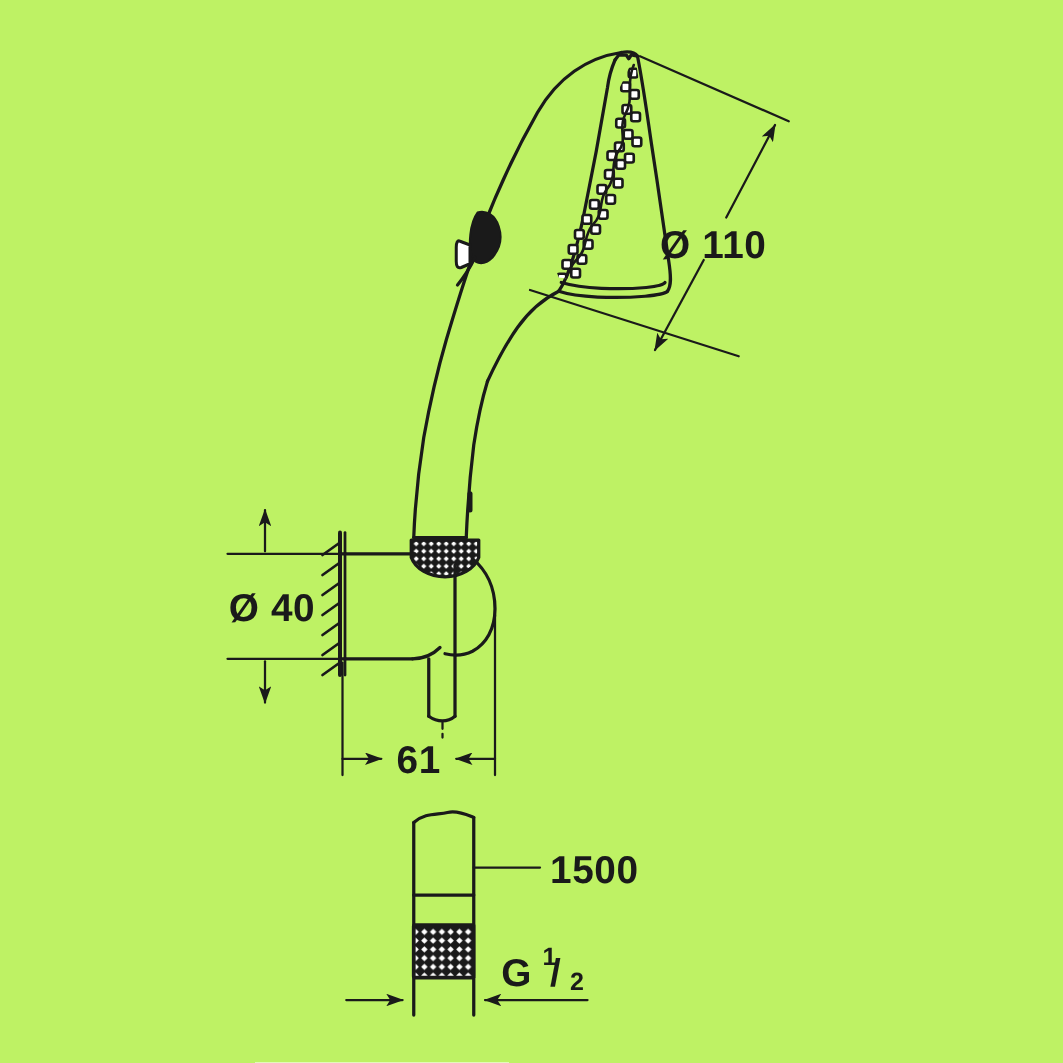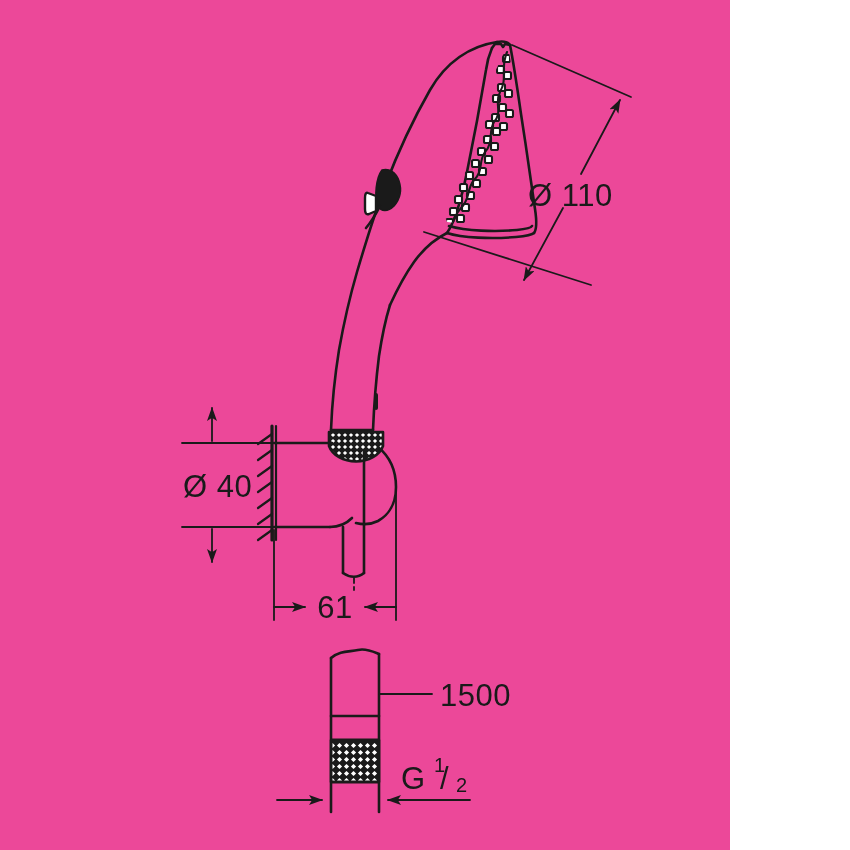--- a/index.html
+++ b/index.html
@@ -6,24 +6,25 @@
   html, body {
     margin: 0;
     padding: 0;
     background: #ffffff;
   }
   body {
     font-family: "Liberation Sans", sans-serif;
   }
   #drawing-root {
     position: relative;
-    width: 730px;
+    width: 850px;
     height: 850px;
-    background: #ec4899;
+    background: #bef264;
     overflow: hidden;
+    font-weight: bold;
   }
   #drawing-svg {
     display: block;
     width: 850px;
     height: 850px;
   }
   .dim-text {
     font-family: "Liberation Sans", sans-serif;
     font-size: 31px;
     fill: #1a1a1a;

